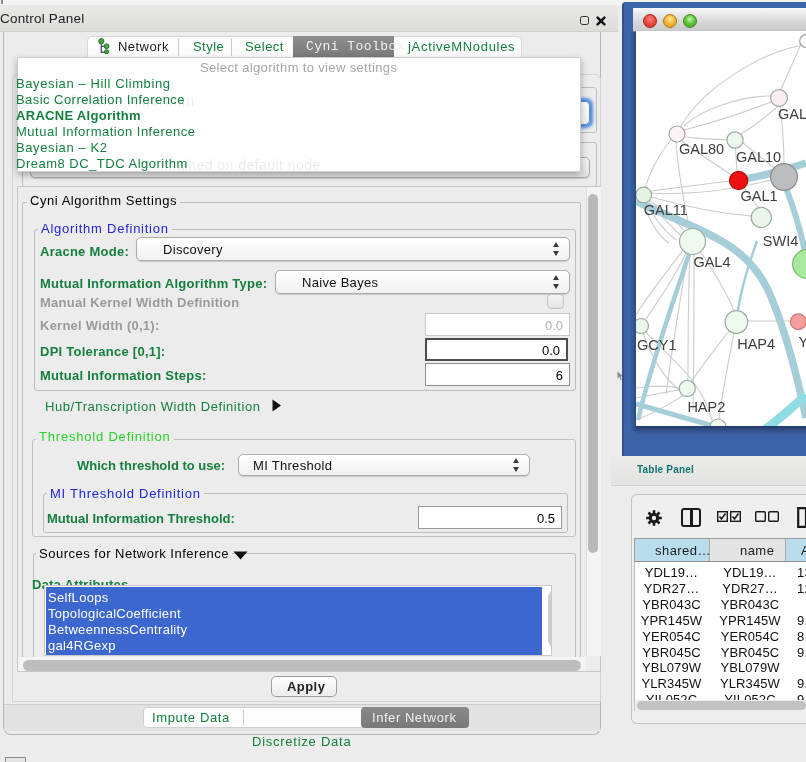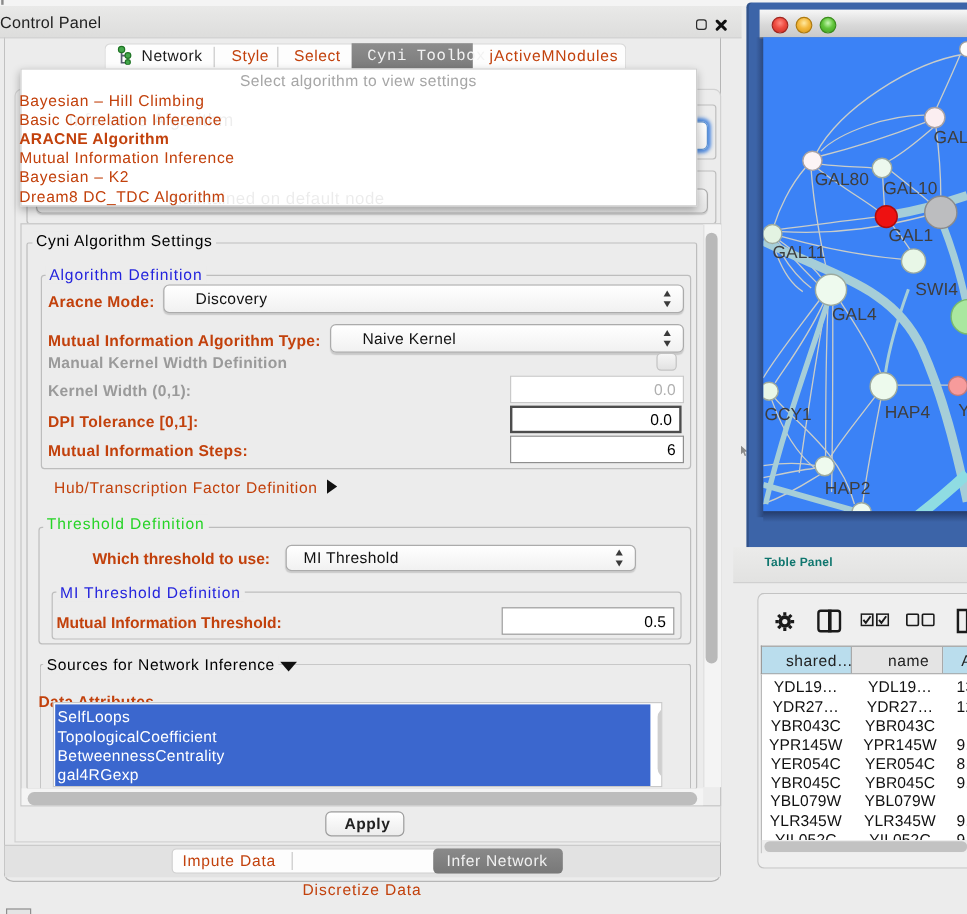--- a/index.html
+++ b/index.html
@@ -1,20 +1,20 @@
 <!DOCTYPE html>
 <html><head>
 <meta charset="utf-8">
 <style>
   html,body{margin:0;padding:0;}
   body{width:806px;height:762px;overflow:hidden;background:#ececec;
        font-family:"Liberation Sans",sans-serif;-webkit-font-smoothing:antialiased;}
   #root{position:absolute;top:0;left:0;width:806px;height:762px;background:#ececec;}
   .abs{position:absolute;}
-  .lbl{position:absolute;font-size:13px;color:#c2410c;white-space:nowrap;letter-spacing:0.45px;}
+  .lbl{position:absolute;font-size:13px;color:#15803d;white-space:nowrap;letter-spacing:0.45px;}
   .b{font-weight:bold;letter-spacing:0.25px;}
   .gray{color:#9a9a9a;}
   .groupbox{position:absolute;border:1px solid #bdbdbd;border-radius:3px;}
   .gtitle{position:absolute;font-size:13px;background:#ececec;padding:0 3px;white-space:nowrap;letter-spacing:0.55px;}
   .combo{position:absolute;border:1px solid #ababab;border-radius:5px;
          background:linear-gradient(#ffffff,#f1f1f1);box-shadow:0 1px 1px rgba(0,0,0,0.15);}
   .combo .ctext{position:absolute;left:26px;top:50%;transform:translateY(-50%);font-size:13px;color:#111;letter-spacing:0.3px;}
   .spin{position:absolute;right:8px;top:50%;transform:translateY(-50%);width:9px;height:14px;}
   .spin:before{content:"";position:absolute;left:1px;top:0;border-left:3.5px solid transparent;
       border-right:3.5px solid transparent;border-bottom:5px solid #3a3a3a;}
@@ -72,21 +72,21 @@
   <div class="groupbox" style="left:34px;top:229px;width:540px;height:160px;"></div>
   <div class="gtitle" style="left:38px;top:221px;color:#2424dd;letter-spacing:0.75px;">Algorithm Definition</div>
 
   <div class="lbl b" style="left:40px;top:244px;">Aracne Mode:</div>
   <div class="combo" style="left:136px;top:237px;width:432px;height:22px;">
     <div class="ctext">Discovery</div>
       <div class="spin"></div>
   </div>
   <div class="lbl b" style="left:40px;top:276px;">Mutual Information Algorithm Type:</div>
   <div class="combo" style="left:275px;top:270px;width:293px;height:22px;">
-    <div class="ctext">Naive Kernel</div>
+    <div class="ctext">Naive Bayes</div>
       <div class="spin"></div>
   </div>
 
   <div class="lbl b gray" style="left:40px;top:295px;">Manual Kernel Width Definition</div>
   <div class="abs" style="left:547px;top:294px;width:15px;height:13px;background:linear-gradient(#f6f6f6,#e2e2e2);border:1px solid #c2c2c2;border-radius:4px;"></div>
 
   <div class="lbl b gray" style="left:40px;top:318px;">Kernel Width (0,1):</div>
   <div class="field" style="left:425px;top:313px;width:143px;height:21px;border:1px solid #c9c9c9;color:#b0b0b0;">
       <span class="fv">0.0</span>
     </div>
@@ -94,21 +94,21 @@
   <div class="lbl b" style="left:40px;top:344px;">DPI Tolerance [0,1]:</div>
   <div class="field" style="left:425px;top:338px;width:143px;height:23px;border:2px solid #4d4d4d;box-sizing:border-box;color:#000;">
       <span class="fv">0.0</span>
     </div>
 
   <div class="lbl b" style="left:40px;top:368px;">Mutual Information Steps:</div>
   <div class="field" style="left:425px;top:363px;width:143px;height:21px;border:1px solid #8e8e8e;color:#000;">
       <span class="fv">6</span>
     </div>
 
-  <div class="lbl" style="left:45px;top:399px;letter-spacing:0.55px;">Hub/Transcription Factor Definition</div>
+  <div class="lbl" style="left:45px;top:399px;letter-spacing:0.55px;">Hub/Transcription Width Definition</div>
   <svg class="abs" style="left:271px;top:399px;" width="11" height="13" viewBox="0 0 11 13">
       <path d="M1.5 0.5 L10 6.5 L1.5 12.5 Z" fill="#111"></path>
     </svg>
 
   <div class="groupbox" style="left:32px;top:439px;width:542px;height:96px;"></div>
   <div class="gtitle" style="left:36px;top:429px;color:#27d427;letter-spacing:0.8px;">Threshold Definition</div>
 
   <div class="lbl b" style="left:77px;top:458px;letter-spacing:0;">Which threshold to use:</div>
   <div class="combo" style="left:238px;top:454px;width:290px;height:20px;">
     <div class="ctext" style="left:14px;">MI Threshold</div>
@@ -174,21 +174,21 @@
   <div class="lbl" style="left:16px;top:156px;letter-spacing:0.5px;">Dream8 DC_TDC Algorithm</div>
 
   <div class="abs" style="left:622px;top:2px;width:184px;height:454px;background:#3c64a8;border-radius:4px 0 0 0;
        box-shadow:inset 2px 0 0 rgba(0,0,0,0.18), inset -0 0 0 rgba(0,0,0,0);"></div>
   <div class="abs" style="left:633px;top:8px;width:173px;height:23px;background:linear-gradient(#f7f7f7 0%,#d9d9d9 55%,#c9c9c9 100%);border-bottom:1px solid #9a9a9a;"></div>
 
   <div class="abs" style="left:643px;top:14px;width:12px;height:12px;border-radius:50%;background:radial-gradient(circle at 50% 35%, #ff8a80 0%, #ee4b40 45%, #c62f24 100%);border:0.5px solid #a02620;"></div>
   <div class="abs" style="left:663px;top:14px;width:12px;height:12px;border-radius:50%;background:radial-gradient(circle at 50% 35%, #ffe9a0 0%, #f4b93e 45%, #d8950f 100%);border:0.5px solid #ad7a10;"></div>
   <div class="abs" style="left:683px;top:14px;width:12px;height:12px;border-radius:50%;background:radial-gradient(circle at 50% 35%, #c6f7b2 0%, #62c63c 45%, #3f9c1e 100%);border:0.5px solid #3a8c1c;"></div>
 
-  <div class="abs" style="left:636px;top:31px;width:170px;height:395px;background:#3b82f6;overflow:hidden;">
+  <div class="abs" style="left:636px;top:31px;width:170px;height:395px;background:#ffffff;overflow:hidden;">
     <svg width="170" height="395" viewBox="636 31 170 395" style="position:absolute;left:0;top:0;">
       <g fill="none" stroke="#c9cdc9" stroke-width="1.1">
         <path d="M 804,45 C 760,52 700,90 680,128"></path>
         <path d="M 800,46 C 792,65 784,82 780,91"></path>
         <path d="M 778,106 C 762,120 748,130 741,134"></path>
         <path d="M 771,102 C 735,116 700,126 684,130"></path>
         <path d="M 676,142 C 678,170 685,210 690,229"></path>
         <path d="M 682,141 C 700,155 722,168 731,175"></path>
         <path d="M 685,137 C 700,139 718,139 727,140"></path>
         <path d="M 671,140 C 658,155 649,175 645,188"></path>

